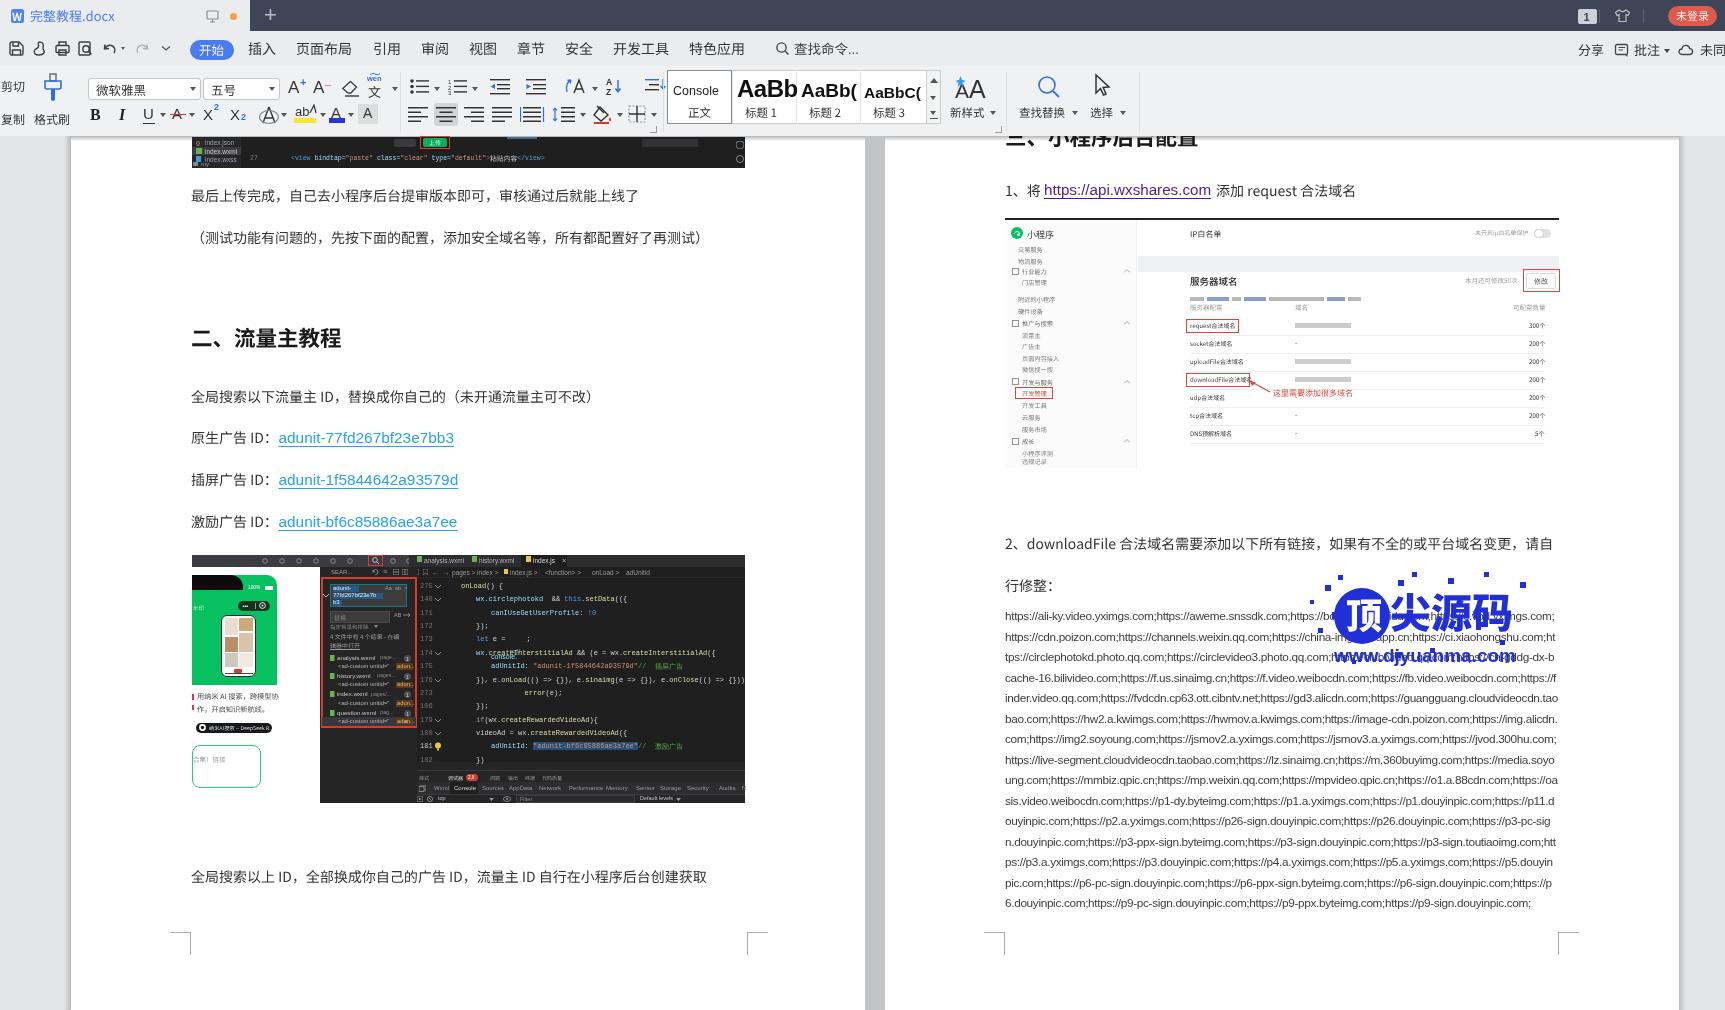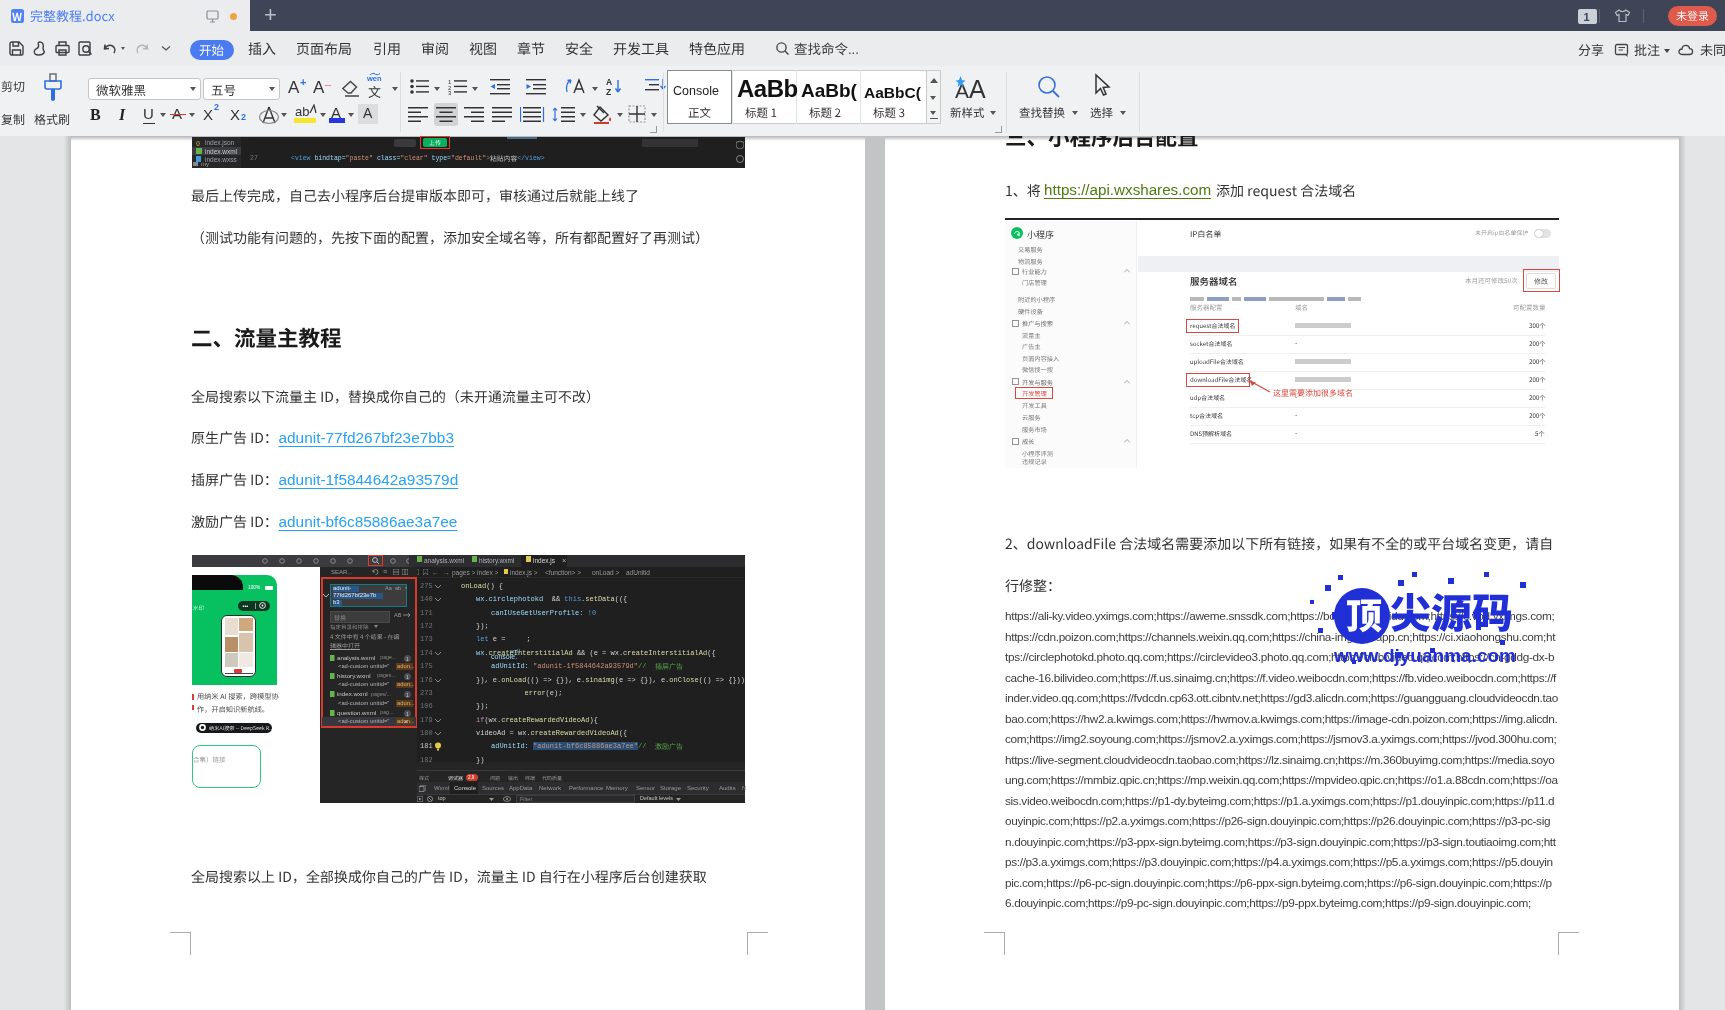--- a/index.html
+++ b/index.html
@@ -1491,21 +1491,21 @@
       </g>
     </svg>
   </div>
 <svg style="position:absolute;left:1005px;top:196px;overflow:visible;" width="1" height="1">
     <g transform="scale(0.014000,-0.014000)" fill="#333333">
       <use href="#q64" x="0"></use>
       <use href="#q212" x="555"></use>
       <use href="#q213" x="1555"></use>
     </g>
   </svg>
-<div style="position:absolute;left:1044px;top:180.5px;font-size:15.2px;color:#4d7c0f;white-space:pre;text-decoration:underline;text-underline-offset:3px;text-decoration-skip-ink:none">https://api.wxshares.com</div>
+<div style="position:absolute;left:1044px;top:180.5px;font-size:15.2px;color:#4c1d95;white-space:pre;text-decoration:underline;text-underline-offset:3px;text-decoration-skip-ink:none">https://api.wxshares.com</div>
 <svg style="position:absolute;left:1216px;top:196px;overflow:visible;" width="1" height="1">
     <g transform="scale(0.014000,-0.014000)" fill="#333333">
       <use href="#q113" x="0"></use>
       <use href="#q114" x="1000"></use>
       <use href="#q214" x="2224"></use>
       <use href="#q172" x="2612"></use>
       <use href="#q215" x="3166"></use>
       <use href="#q216" x="3786"></use>
       <use href="#q172" x="4393"></use>
       <use href="#q217" x="4947"></use>

